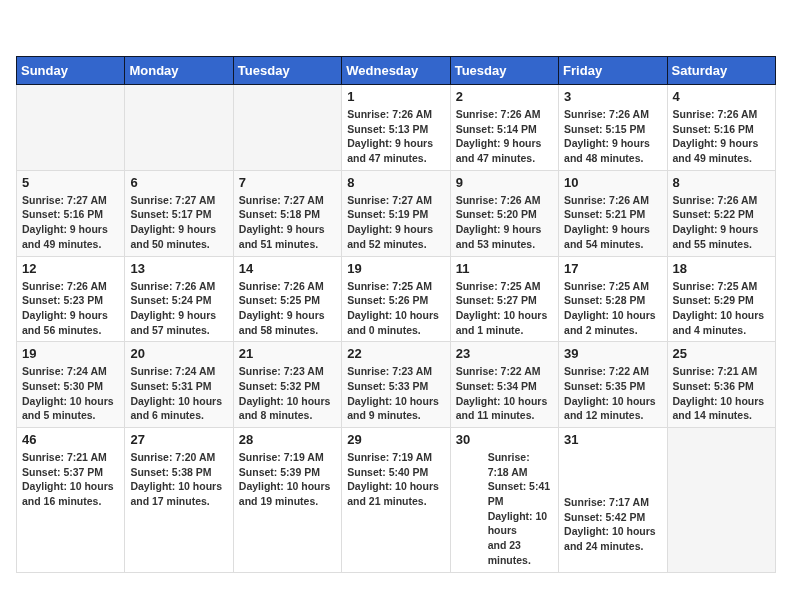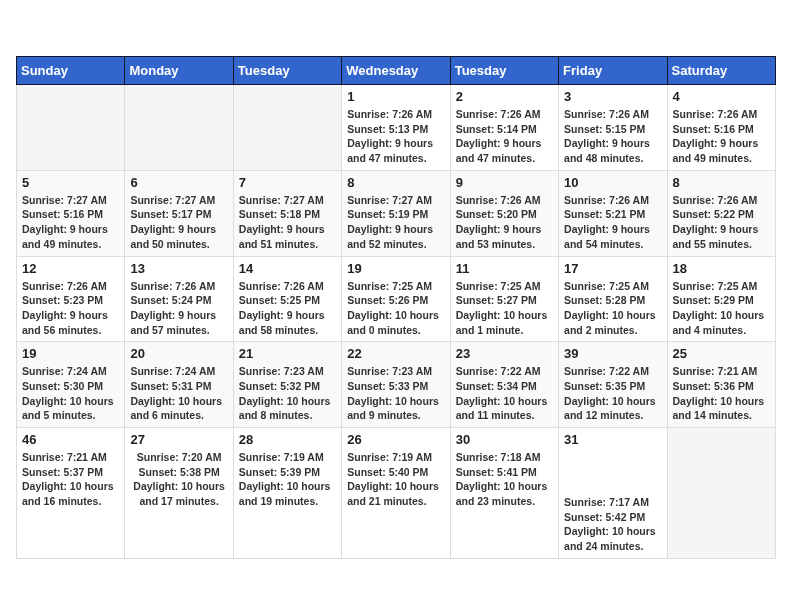--- a/index.html
+++ b/index.html
@@ -308,42 +308,42 @@
       <tr>
         <td>
           <div class="day-number">46</div>
           <div class="day-info" style="white-space: pre-line;">Sunrise: 7:21 AM
 Sunset: 5:37 PM
 Daylight: 10 hours
 and 16 minutes.</div>
         </td>
         <td>
           <div class="day-number">27</div>
-          <div class="day-info" style="white-space: pre-line; text-align: center;">Sunrise: 7:20 AM
+          <div class="day-info" style="white-space: pre-line;">Sunrise: 7:20 AM
 Sunset: 5:38 PM
 Daylight: 10 hours
 and 17 minutes.</div>
         </td>
         <td>
           <div class="day-number">28</div>
           <div class="day-info" style="white-space: pre-line;">Sunrise: 7:19 AM
 Sunset: 5:39 PM
 Daylight: 10 hours
 and 19 minutes.</div>
         </td>
         <td>
-          <div class="day-number">26</div>
+          <div class="day-number">29</div>
           <div class="day-info" style="white-space: pre-line;">Sunrise: 7:19 AM
 Sunset: 5:40 PM
 Daylight: 10 hours
 and 21 minutes.</div>
         </td>
         <td>
           <div class="day-number">30</div>
-          <div class="day-info" style="white-space: pre-line;">Sunrise: 7:18 AM
+          <div class="day-info" style="white-space: pre-line; margin-left: 32px;">Sunrise: 7:18 AM
 Sunset: 5:41 PM
 Daylight: 10 hours
 and 23 minutes.</div>
         </td>
         <td>
           <div class="day-number">31</div>
           <div class="day-info" style="white-space: pre-line; margin-top: 48px;">Sunrise: 7:17 AM
 Sunset: 5:42 PM
 Daylight: 10 hours
 and 24 minutes.</div>

